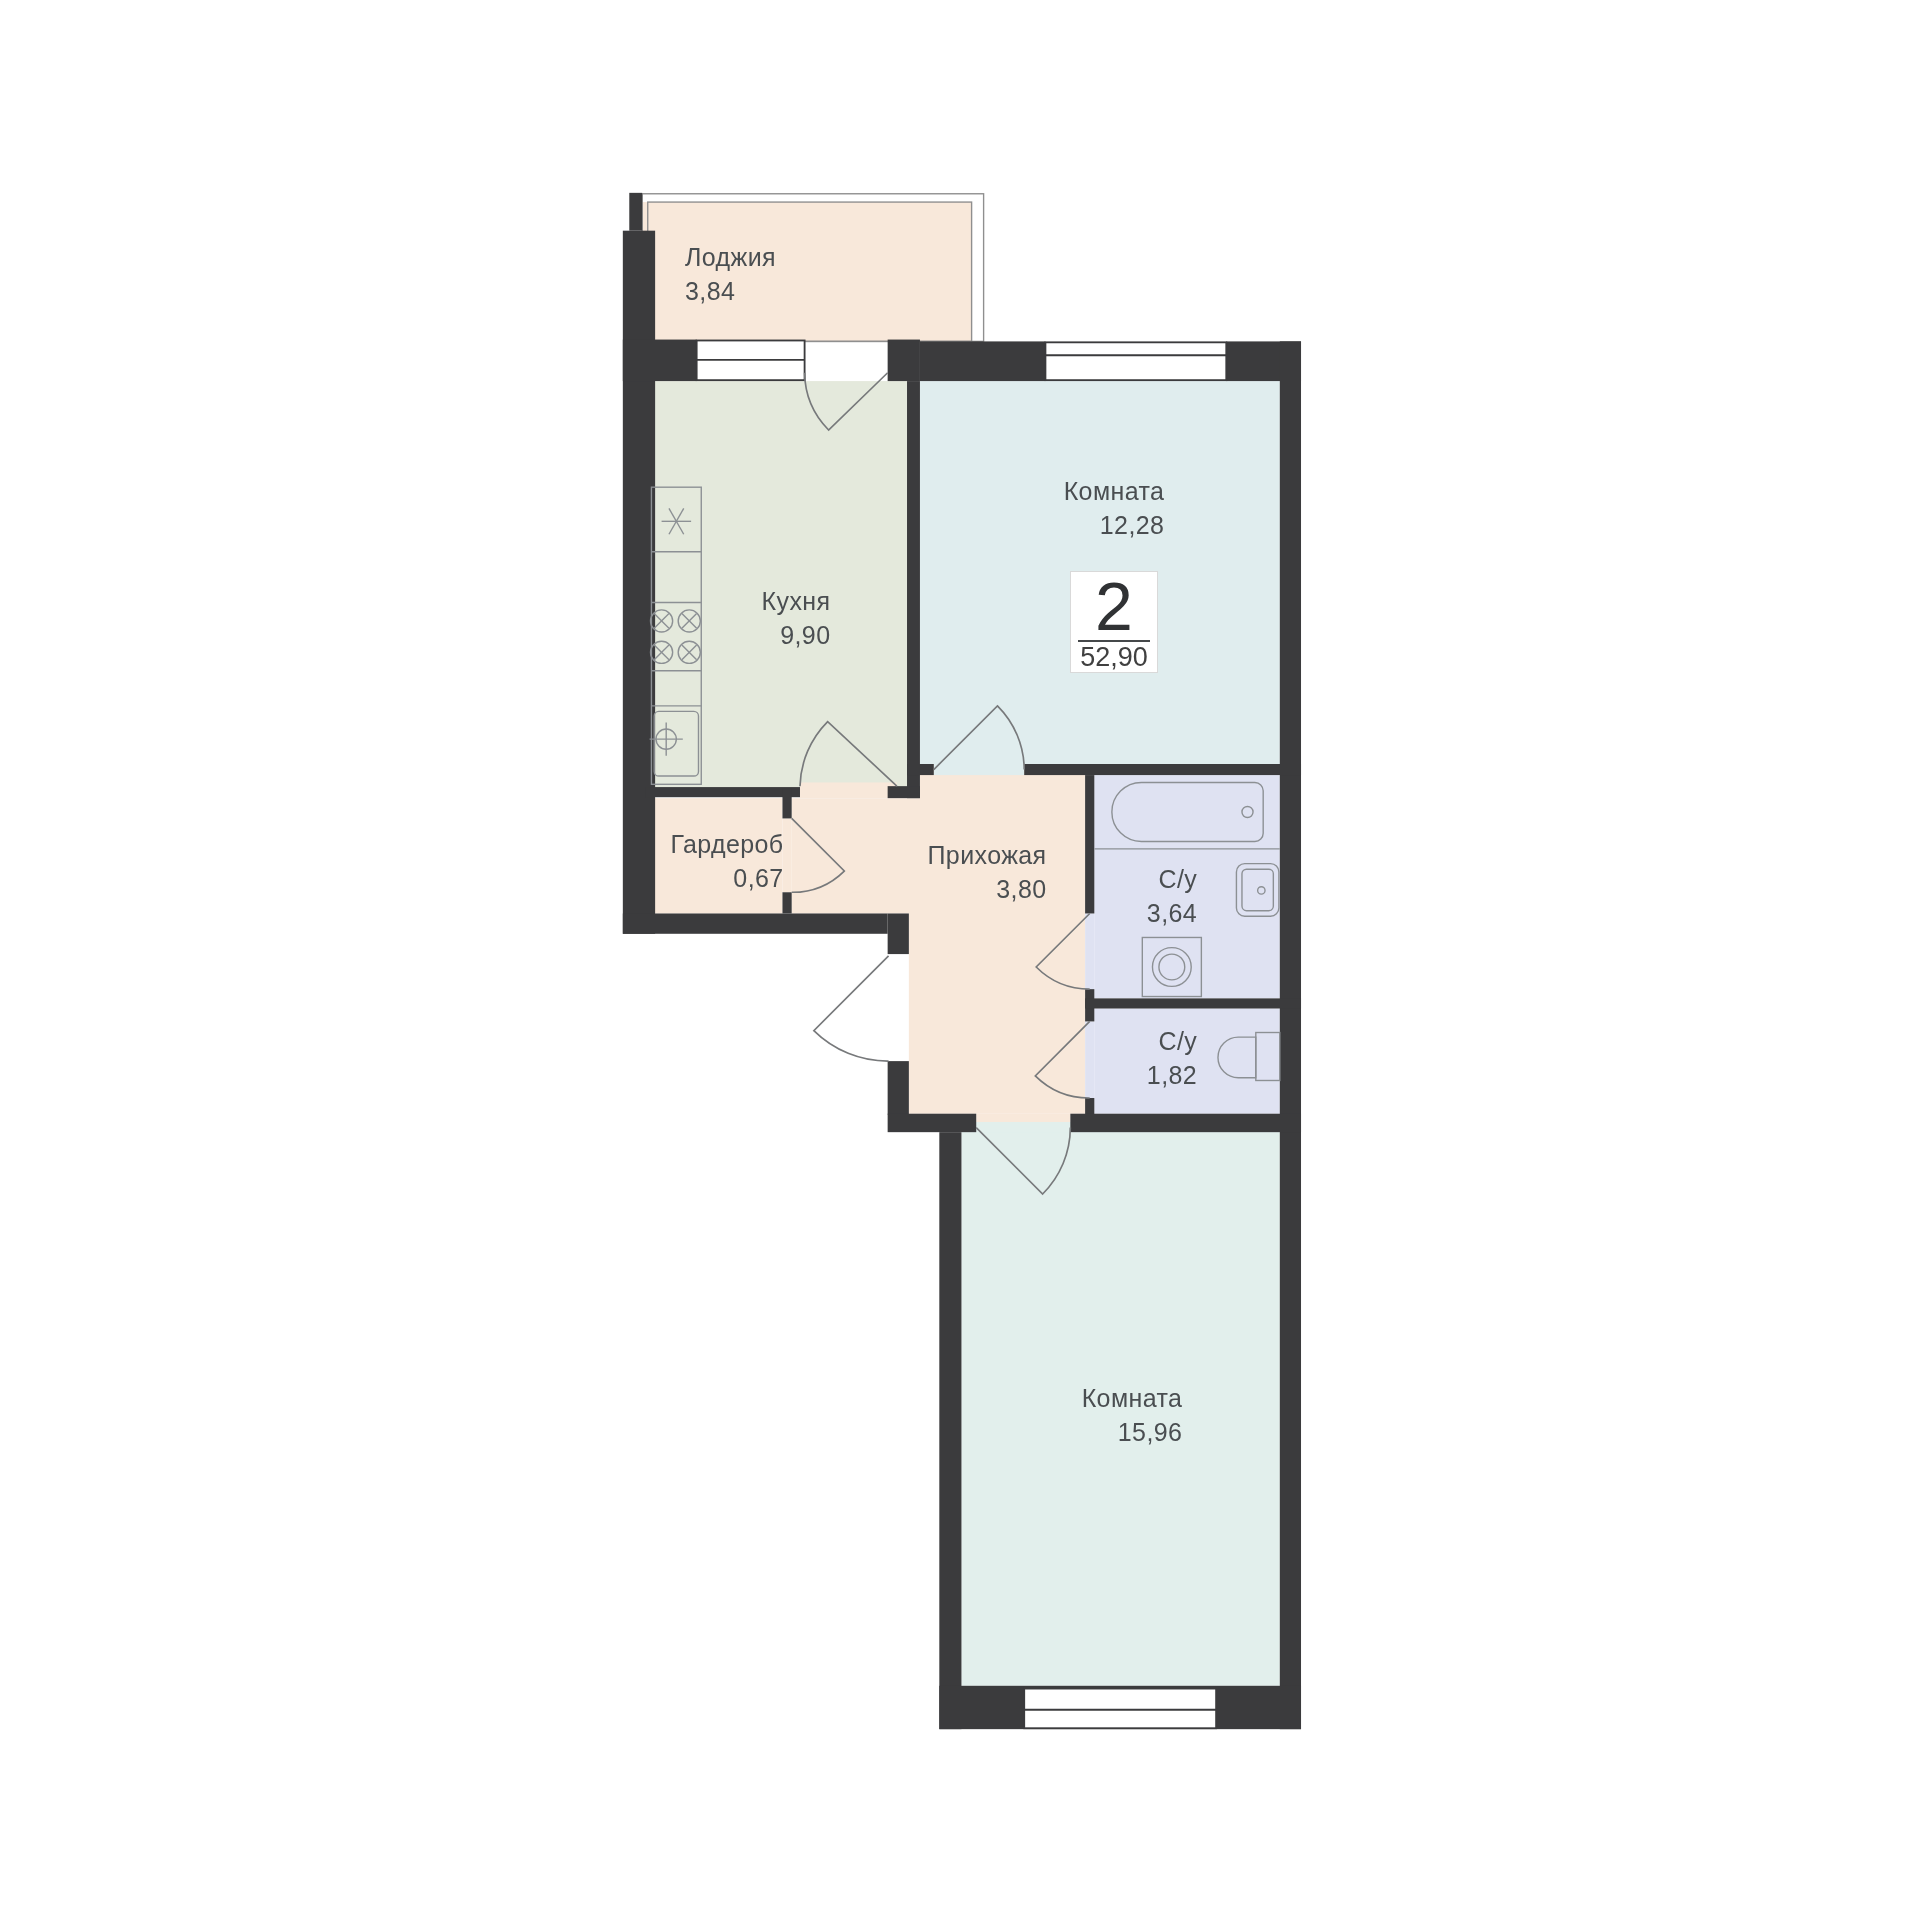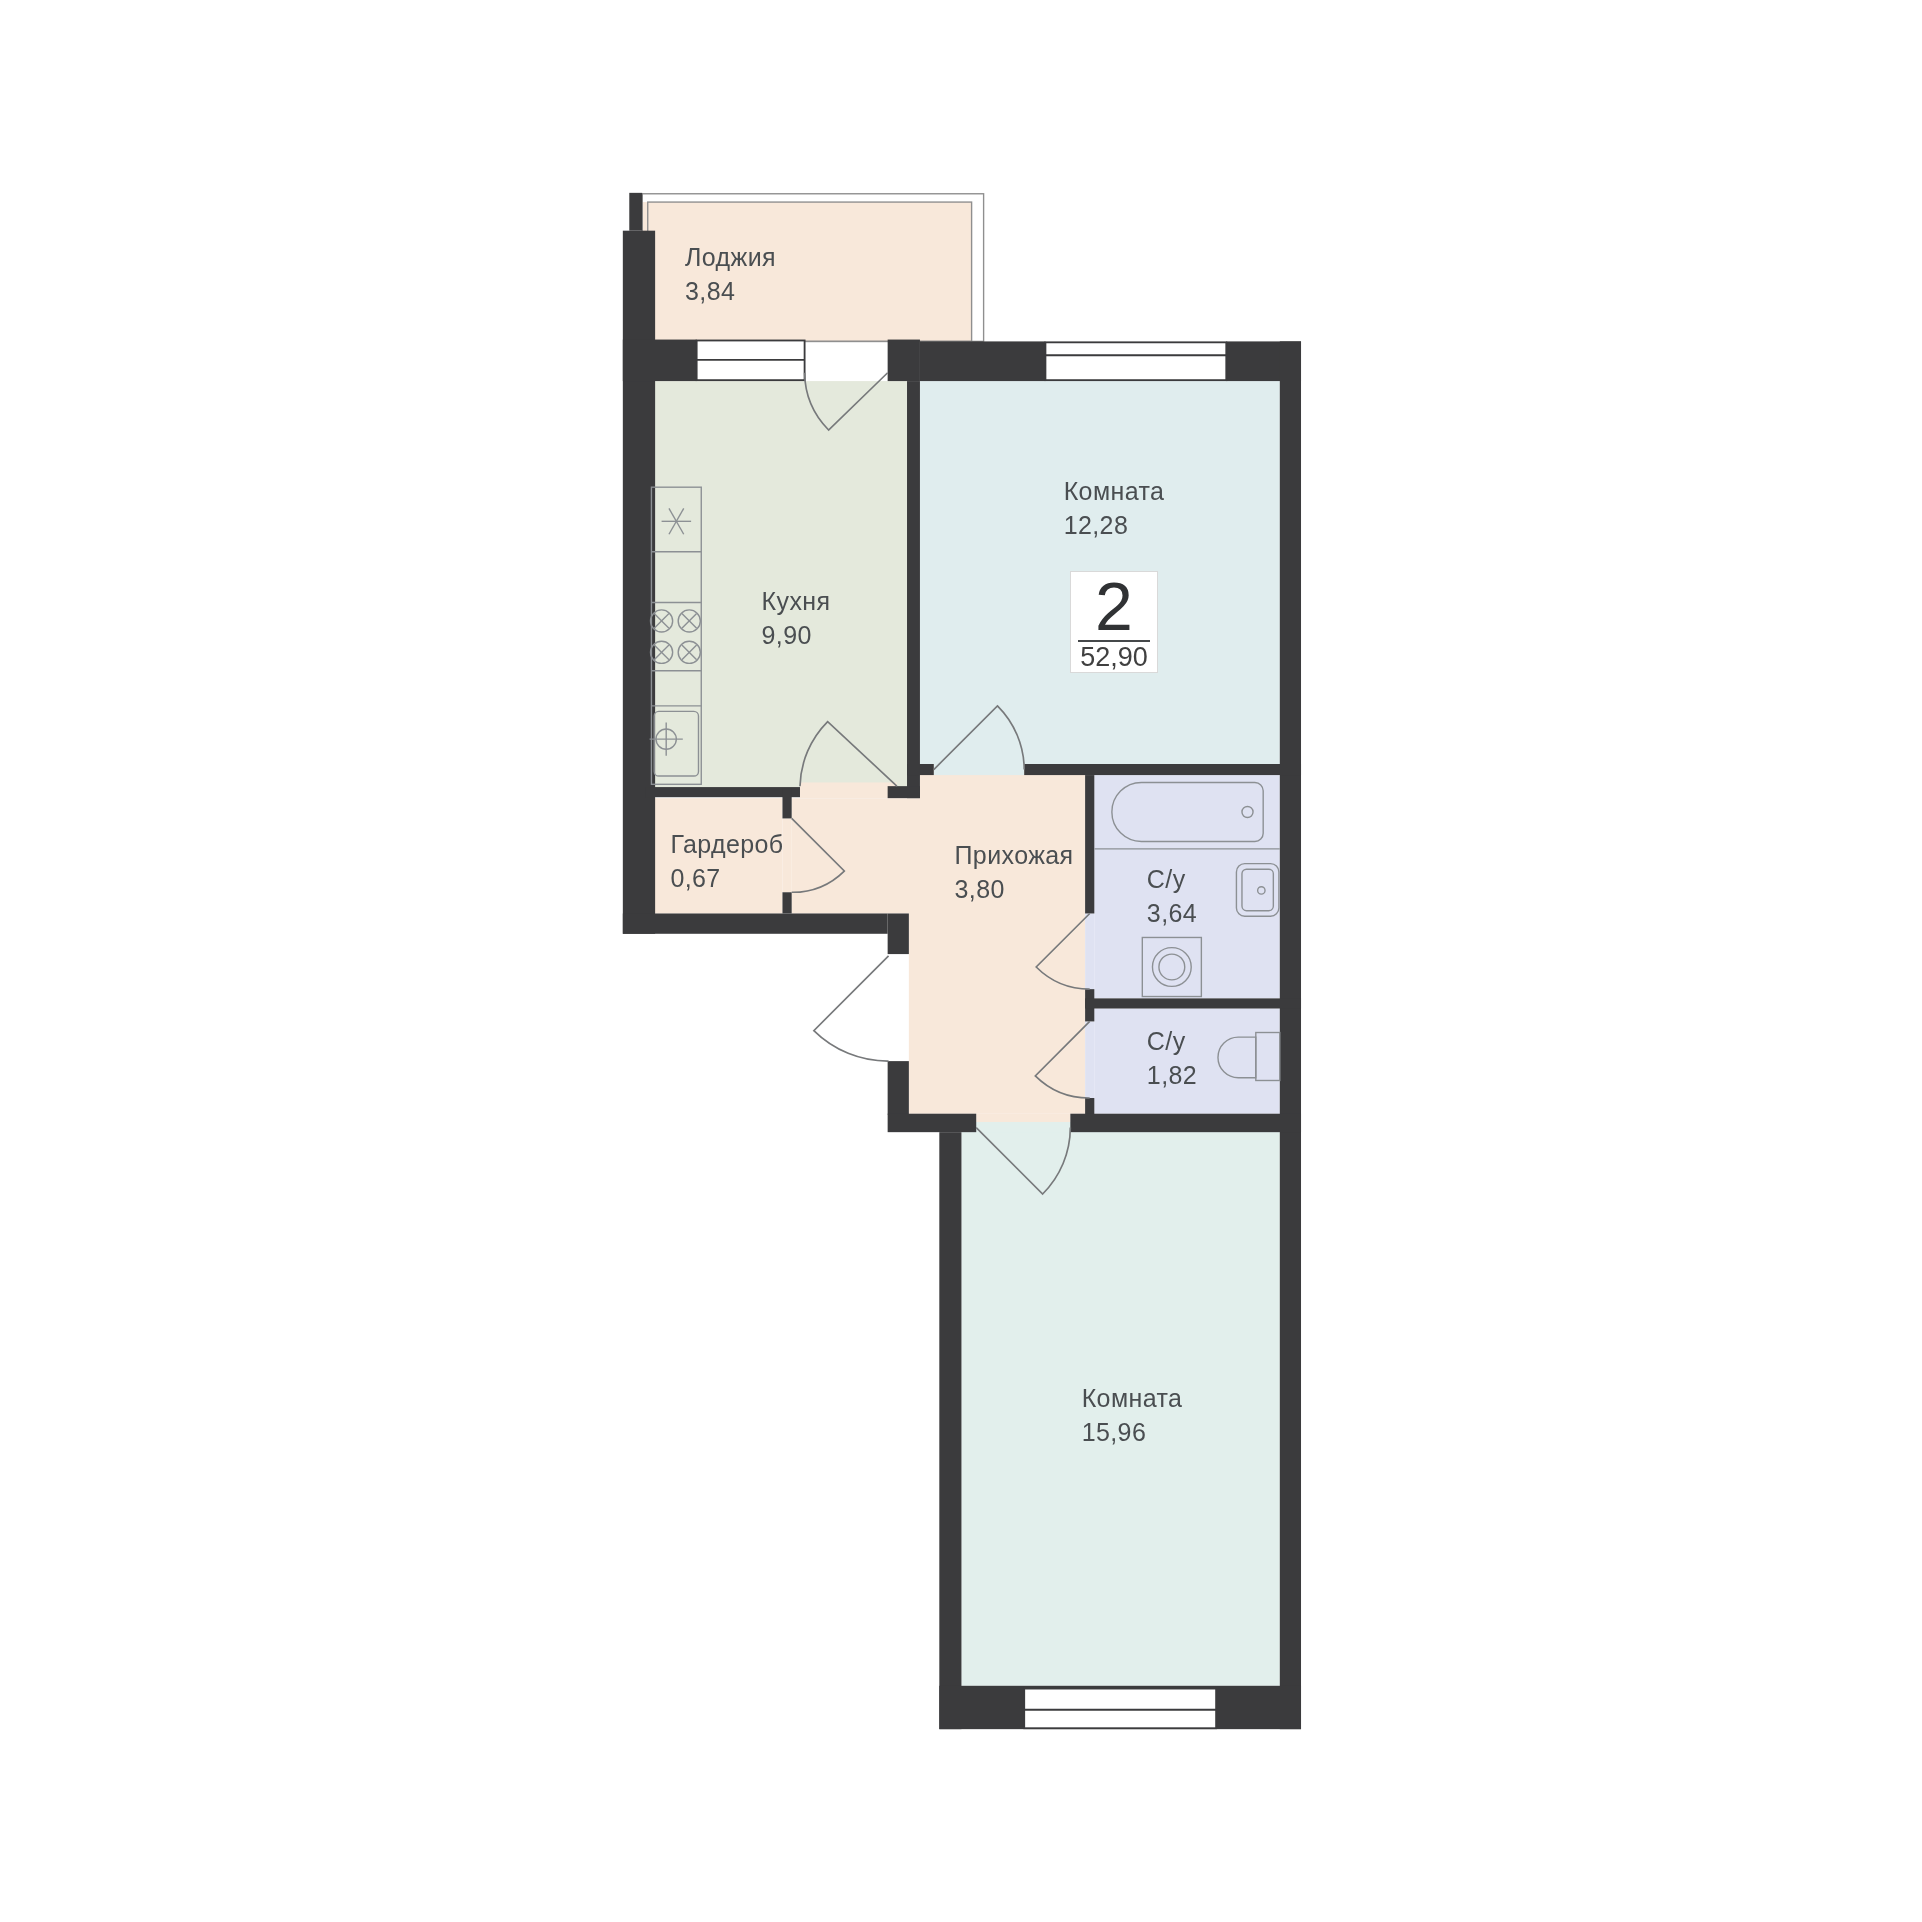--- a/index.html
+++ b/index.html
@@ -1,20 +1,20 @@
 <!DOCTYPE html>
 <html style="font-size:14.8px"><head>
 <meta charset="utf-8">
 <style>
   html,body{margin:0;padding:0;background:#ffffff;}
   .stage{position:relative;width:1922px;height:1922px;background:#ffffff;overflow:hidden;
          font-family:"Liberation Sans", sans-serif;}
   .plan-svg{position:absolute;left:0;top:0;}
   .label{position:absolute;font-size:25px;line-height:34px;color:#4a4e51;letter-spacing:0.4px;
-         text-align:left;transform:translateX(-50%);white-space:nowrap;}
+         text-align:right;transform:translateX(-50%);white-space:nowrap;}
   .label.left-align{transform:none;text-align:left;}
   .badge{position:absolute;left:1070px;top:571px;width:88px;height:102px;background:#ffffff;
          border:0.9px solid #d9d9d9;box-sizing:border-box;display:flex;flex-direction:column;
          align-items:center;justify-content:flex-start;}
   .badge-num{font-size:68px;line-height:66px;color:#303234;margin-top:0.9px;}
   .badge-divider{width:72px;height:1.8px;background:#45484a;margin:0.9px auto 1.8px;}
   .badge-area{font-size:27px;line-height:28px;color:#404040;}
 </style>
 </head>
 <body>
@@ -168,21 +168,21 @@
   <div class="label" style="left:1114px;top:474px;">
     <div>Комната</div>
     <div>12,28</div>
   </div>
 
   <div class="label" style="left:720px;top:827px;margin-left:7px;">
     <div>Гардероб</div>
     <div>0,67</div>
   </div>
 
-  <div class="label" style="left:1014px;top:838px;">
+  <div class="label" style="left:987px;top:838px;">
     <div>Прихожая</div>
     <div>3,80</div>
   </div>
 
   <div class="label" style="left:1172px;top:862px;">
     <div>С/у</div>
     <div>3,64</div>
   </div>
 
   <div class="label" style="left:1172px;top:1024px;">

